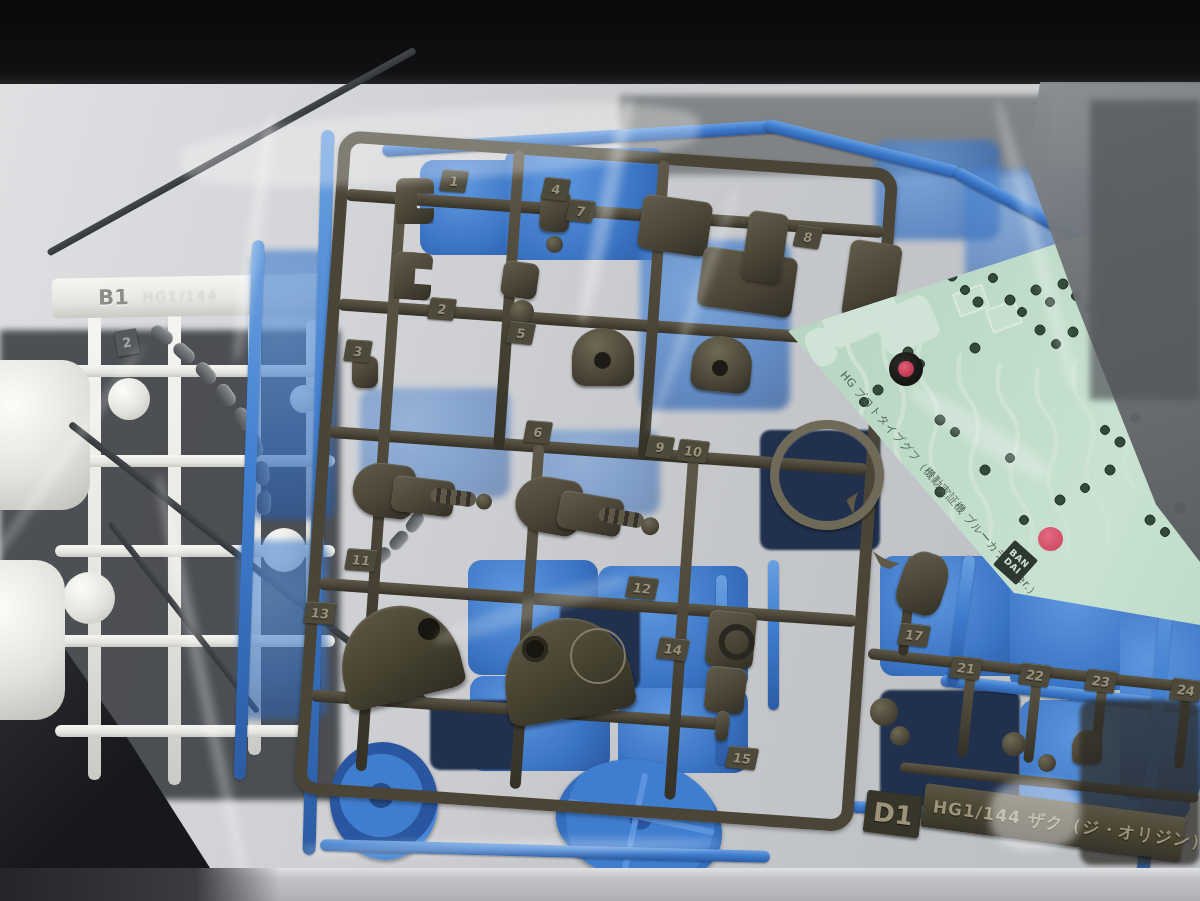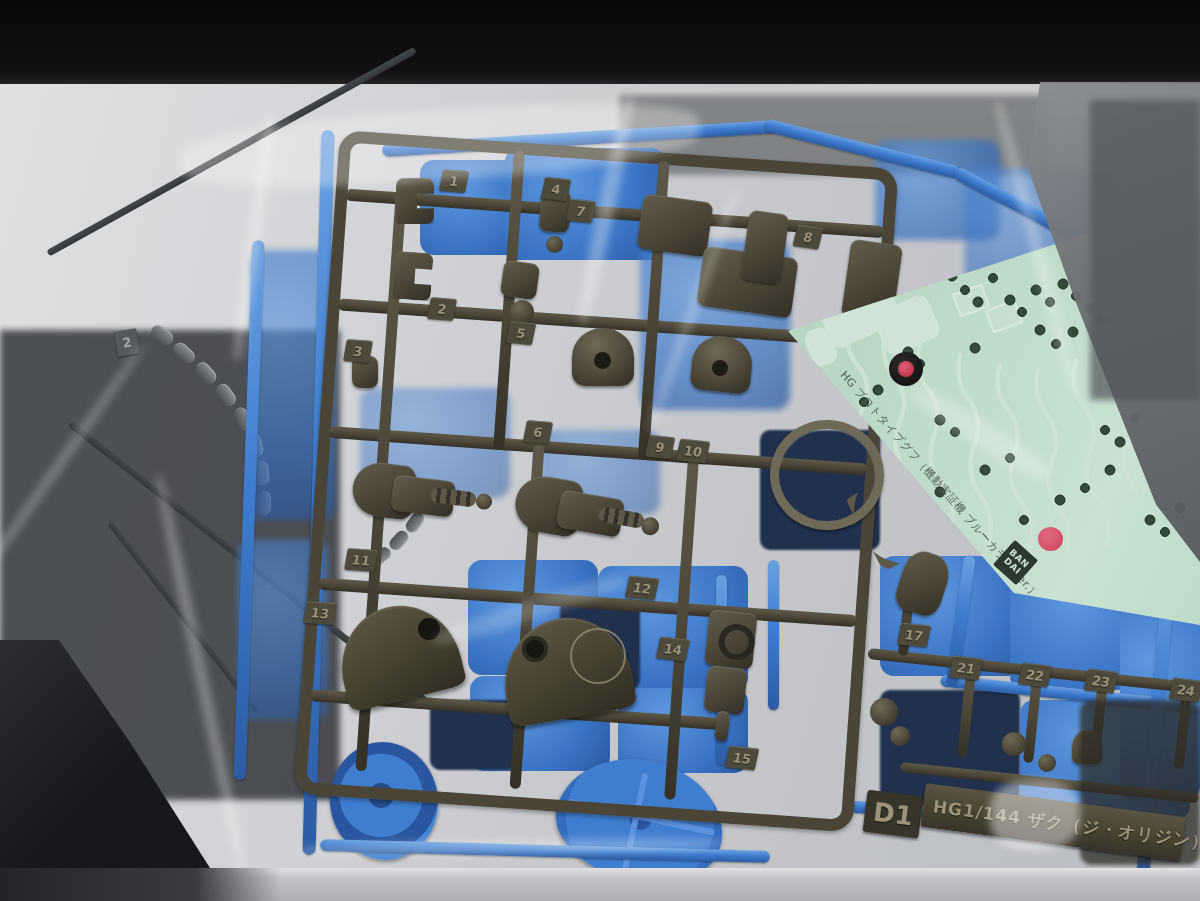--- a/index.html
+++ b/index.html
@@ -46,20 +46,42 @@
 <div id="stage">
 
   <div class="abs bag" style="left:0;top:84px;width:1200px;height:784px;"></div>
   <div class="abs" style="left:550px;top:84px;width:650px;height:38px;background:#cdcecf;transform:rotate(-1.5deg);"></div>
   <div class="abs" style="left:0;top:0;width:1200px;height:84px;background:linear-gradient(180deg,#09090b,#101012 85%,#232325);"></div>
 
   <div class="abs shade" style="left:0;top:330px;width:340px;height:470px;background:#34373c;opacity:.85;"></div>
   <div class="abs shade" style="left:620px;top:95px;width:430px;height:80px;background:#6f7275;opacity:.8;"></div>
   <div class="abs" style="left:0;top:640px;width:210px;height:228px;background:linear-gradient(135deg,#2c2e32,#17181b 60%);clip-path:polygon(0 0,28% 0,62% 45%,100% 100%,0 100%);"></div>
 
+  <div class="abs" style="left:0;top:260px;width:350px;height:540px;">
+    <div class="abs rod-w" style="left:88px;top:50px;width:13px;height:470px;"></div>
+    <div class="abs rod-w" style="left:168px;top:45px;width:13px;height:480px;"></div>
+    <div class="abs rod-w" style="left:248px;top:45px;width:13px;height:450px;"></div>
+    <div class="abs rod-w" style="left:306px;top:60px;width:12px;height:300px;"></div>
+    <div class="abs rod-w" style="left:55px;top:105px;width:280px;height:12px;"></div>
+    <div class="abs rod-w" style="left:55px;top:195px;width:280px;height:12px;"></div>
+    <div class="abs rod-w" style="left:55px;top:285px;width:280px;height:12px;"></div>
+    <div class="abs rod-w" style="left:55px;top:375px;width:280px;height:12px;"></div>
+    <div class="abs rod-w" style="left:55px;top:465px;width:260px;height:12px;"></div>
+    <div class="abs ball-w" style="left:108px;top:118px;width:42px;height:42px;"></div>
+    <div class="abs ball-w" style="left:63px;top:312px;width:52px;height:52px;"></div>
+    <div class="abs ball-w" style="left:262px;top:268px;width:44px;height:44px;"></div>
+    <div class="abs ball-w" style="left:290px;top:125px;width:28px;height:28px;"></div>
+    <div class="abs ball-w" style="left:-30px;top:100px;width:120px;height:150px;border-radius:28px;"></div>
+    <div class="abs ball-w" style="left:-40px;top:300px;width:105px;height:160px;border-radius:30px;"></div>
+
+    <div class="abs rod-w" style="left:52px;top:16px;width:285px;height:40px;transform:rotate(-1deg);display:flex;align-items:center;gap:14px;padding-left:46px;box-sizing:border-box;">
+      <span style="font-weight:bold;font-size:21px;color:#8d8d88;text-shadow:0 1px 0 #fff;">B1</span>
+      <span style="font-size:14px;color:#cfcfca;letter-spacing:2px;filter:blur(1px);">HG1/144</span>
+    </div>
+  </div>
 
   <div class="abs rod-d" style="left:48px;top:250px;width:420px;height:7px;transform:rotate(-29deg);transform-origin:left center;"></div>
   <div class="abs rod-d" style="left:70px;top:420px;width:480px;height:7px;transform:rotate(38deg);transform-origin:left center;"></div>
   <div class="abs rod-d" style="left:110px;top:520px;width:240px;height:6px;transform:rotate(52deg);transform-origin:left center;"></div>
   <div class="abs pipe" style="left:150px;top:328px;width:24px;height:14px;transform:rotate(35deg);"></div>
   <div class="abs pipe" style="left:172px;top:346px;width:24px;height:14px;transform:rotate(42deg);"></div>
   <div class="abs pipe" style="left:194px;top:366px;width:24px;height:14px;transform:rotate(48deg);"></div>
   <div class="abs pipe" style="left:214px;top:388px;width:24px;height:14px;transform:rotate(55deg);"></div>
   <div class="abs pipe" style="left:231px;top:412px;width:24px;height:14px;transform:rotate(64deg);"></div>
   <div class="abs pipe" style="left:243px;top:438px;width:24px;height:14px;transform:rotate(74deg);"></div>

